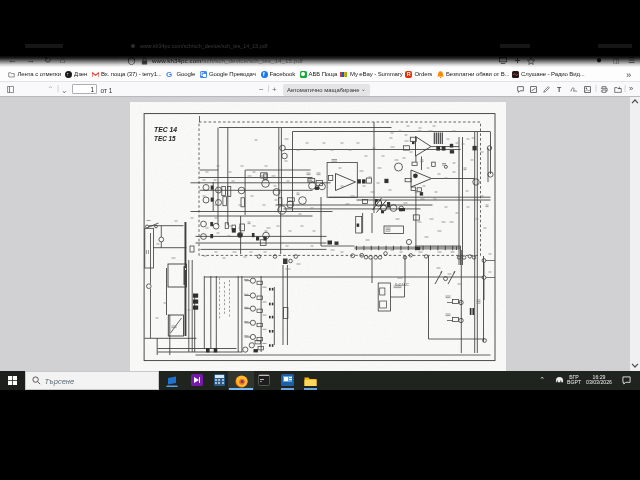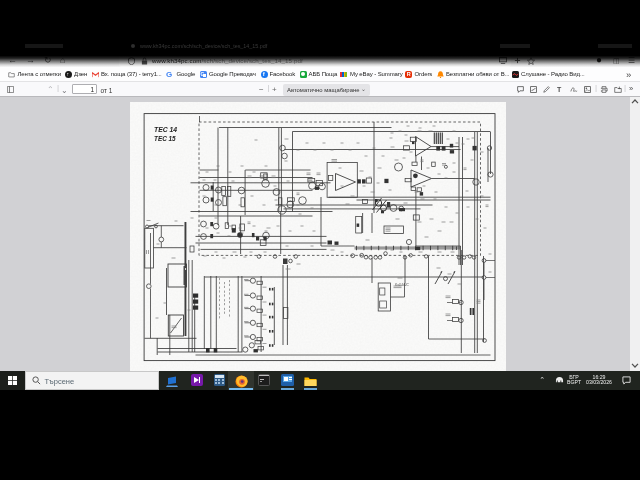--- a/index.html
+++ b/index.html
@@ -32,21 +32,21 @@
 
 
 #content { top:97px; left:0; width:640px; height:274px; background:#d1d1d4; }
 #page { left:129.5px; top:5px; width:376.5px; height:269px; background:#fbfbfa; }
 #scroll { left:630px; top:0; width:10px; height:274px; background:#f0f0f1; }
 .sarr { position:absolute; left:1px; width:8px; font-size:7px; color:#555; }
 
 
 #taskbar { top:371px; left:0; width:640px; height:19px; background:#20241f; }
 #start { left:0; top:0; width:24.5px; height:19px; background:#1c1f1b; }
-#search { left:24.5px; top:0; width:134.5px; height:19px; background:#f3f3f3; border:1px solid #c8c8c8; }
+#search { left:24.5px; top:0; width:134.5px; height:19px; background:#f3f3f3; border:1px solid #c8c8c8;font-style:italic; }
 #search span { position:absolute; left:19px; top:4.5px; font-size:7.5px; color:#5a6872; }
 .tbic { position:absolute; top:2.5px; width:13px; height:13px; }
 .runln { position:absolute; top:17.3px; height:1.7px; background:#76b9ed; }
 #tray { position:absolute; right:0; top:0; height:19px; color:#e8e8e8; }
 .trtx { position:absolute; font-size:5.2px; line-height:5.6px; color:#f0f0f0; text-align:center; }
 </style></head>
 <body>
 <div id="stage">
 
   <div class="abs" style="top:43px; left:0; width:640px; height:10px; background:#000;">

